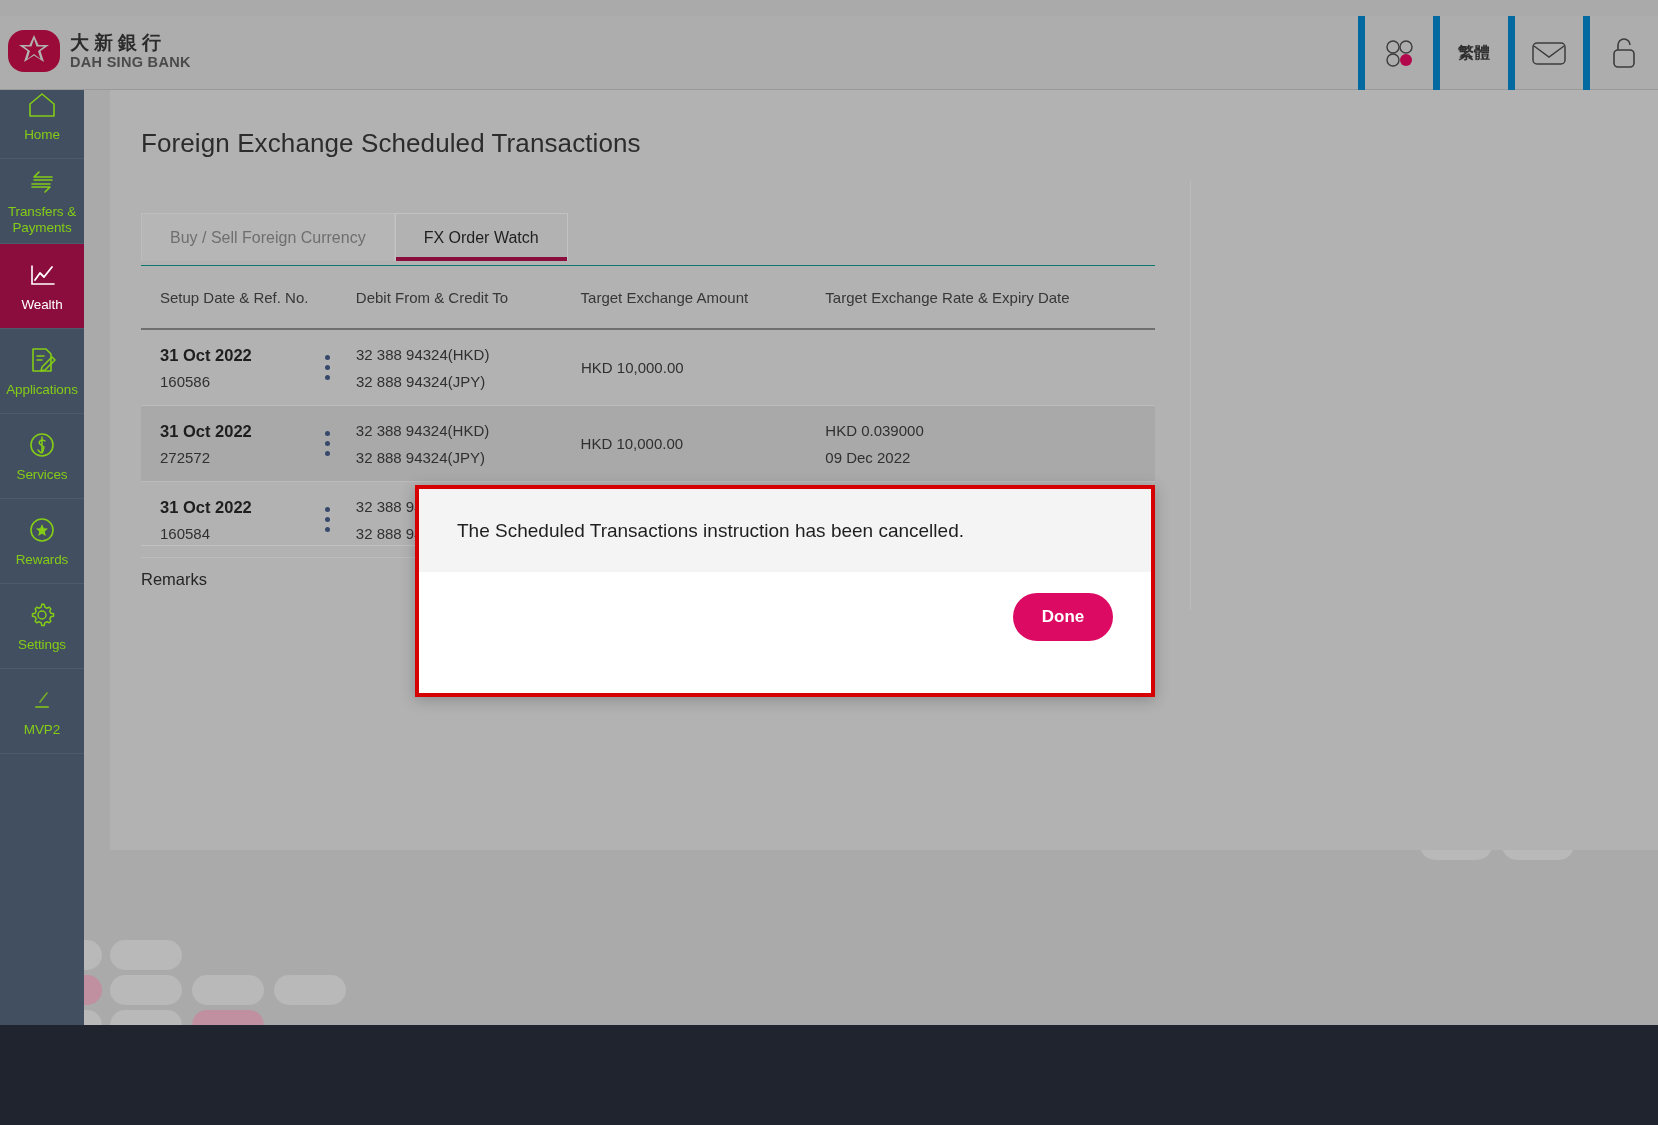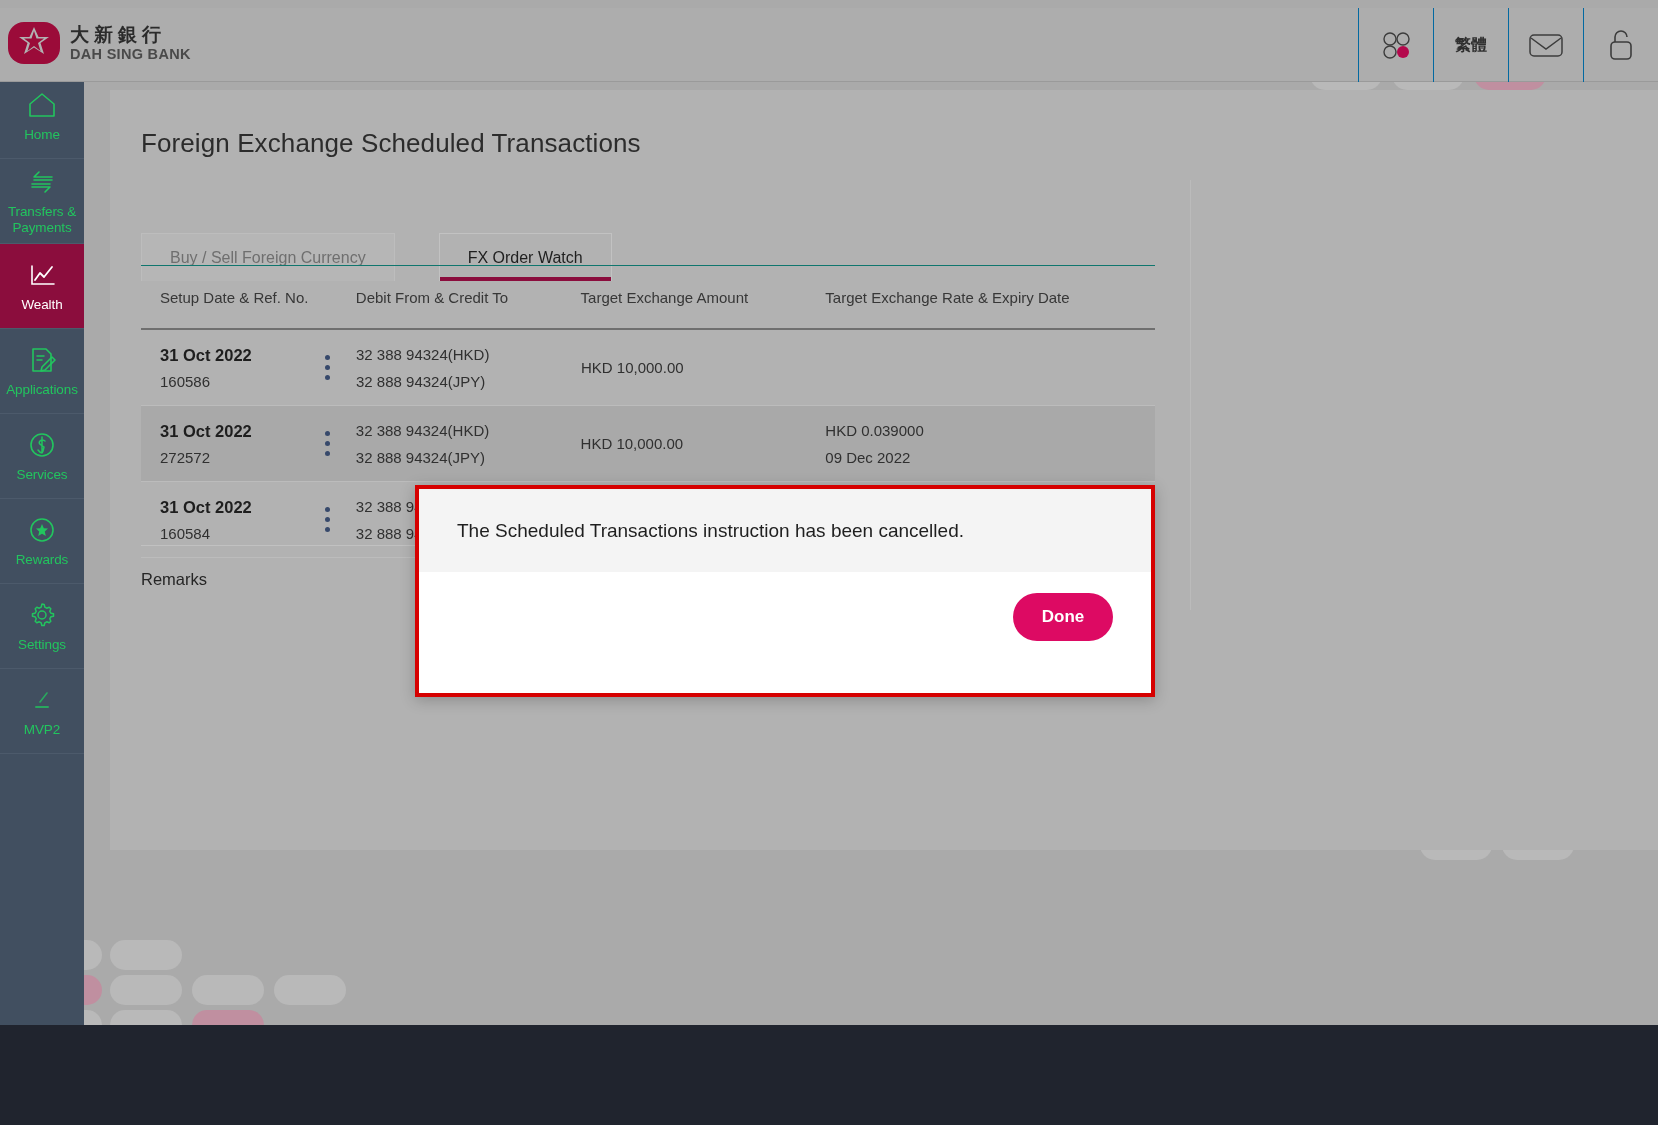--- a/index.html
+++ b/index.html
@@ -22,21 +22,21 @@
   
   .page-wash {
     position: absolute;
     inset: 0;
     background: #aaaaaa;
   }
 
   
   .header {
     position: absolute;
-    top: 8px; left: 0;
+    top: 16px; left: 0;
     width: 1658px;
     height: 74px;
     background: #adadad;
     border-bottom: 1px solid #9a9a9a;
     z-index: 40;
   }
   .logo-wrap {
     position: absolute;
     left: 8px; top: 12px;
     display: flex;
@@ -66,21 +66,21 @@
     right: 0; top: 0;
     height: 74px;
     display: flex;
   }
   .hdr-btn {
     width: 75px;
     height: 74px;
     display: flex;
     align-items: center;
     justify-content: center;
-    border-left: 1px solid #0369a1;
+    border-left: 7px solid #0369a1;
     cursor: pointer;
   }
   .hdr-btn.lang { font-size: 16px; font-weight: 700; color: #2f2f2f; font-family: "DejaVu Sans", sans-serif; }
 
   
   .sidebar {
     position: absolute;
     left: 0; top: 74px;
     width: 84px;
     height: 951px;
@@ -90,21 +90,21 @@
   .nav-item {
     position: relative;
     height: 85px;
     display: flex;
     flex-direction: column;
     align-items: center;
     justify-content: center;
     gap: 7px;
     border-bottom: 1px solid #4c5a6b;
     cursor: pointer;
-    color: #22c55e;
+    color: #84cc16;
   }
   .nav-item.active { background: #8b0d3d; color: #ffffff; }
   .nav-label {
     font-size: 13.5px;
     line-height: 1.12;
     text-align: center;
     white-space: pre-line;
     letter-spacing: -0.1px;
   }
   .nav-icon { width: 30px; height: 30px; display: block; }
@@ -122,24 +122,23 @@
     position: absolute;
     left: 31px; top: 38px;
     font-size: 26px;
     color: #2c2c2c;
     letter-spacing: 0.1px;
   }
 
   
   .tabs {
     position: absolute;
-    left: 31px; top: 143px;
-    display: flex;
-    align-items: center;
-    gap: 44px;
+    left: 31px; top: 123px;
+    display: flex;
+    align-items: center;
   }
   .tab {
     height: 48px;
     padding: 0 28px;
     display: flex;
     align-items: center;
     justify-content: center;
     font-size: 16px;
     color: #6f6f6f;
     background: #b6b6b6;

